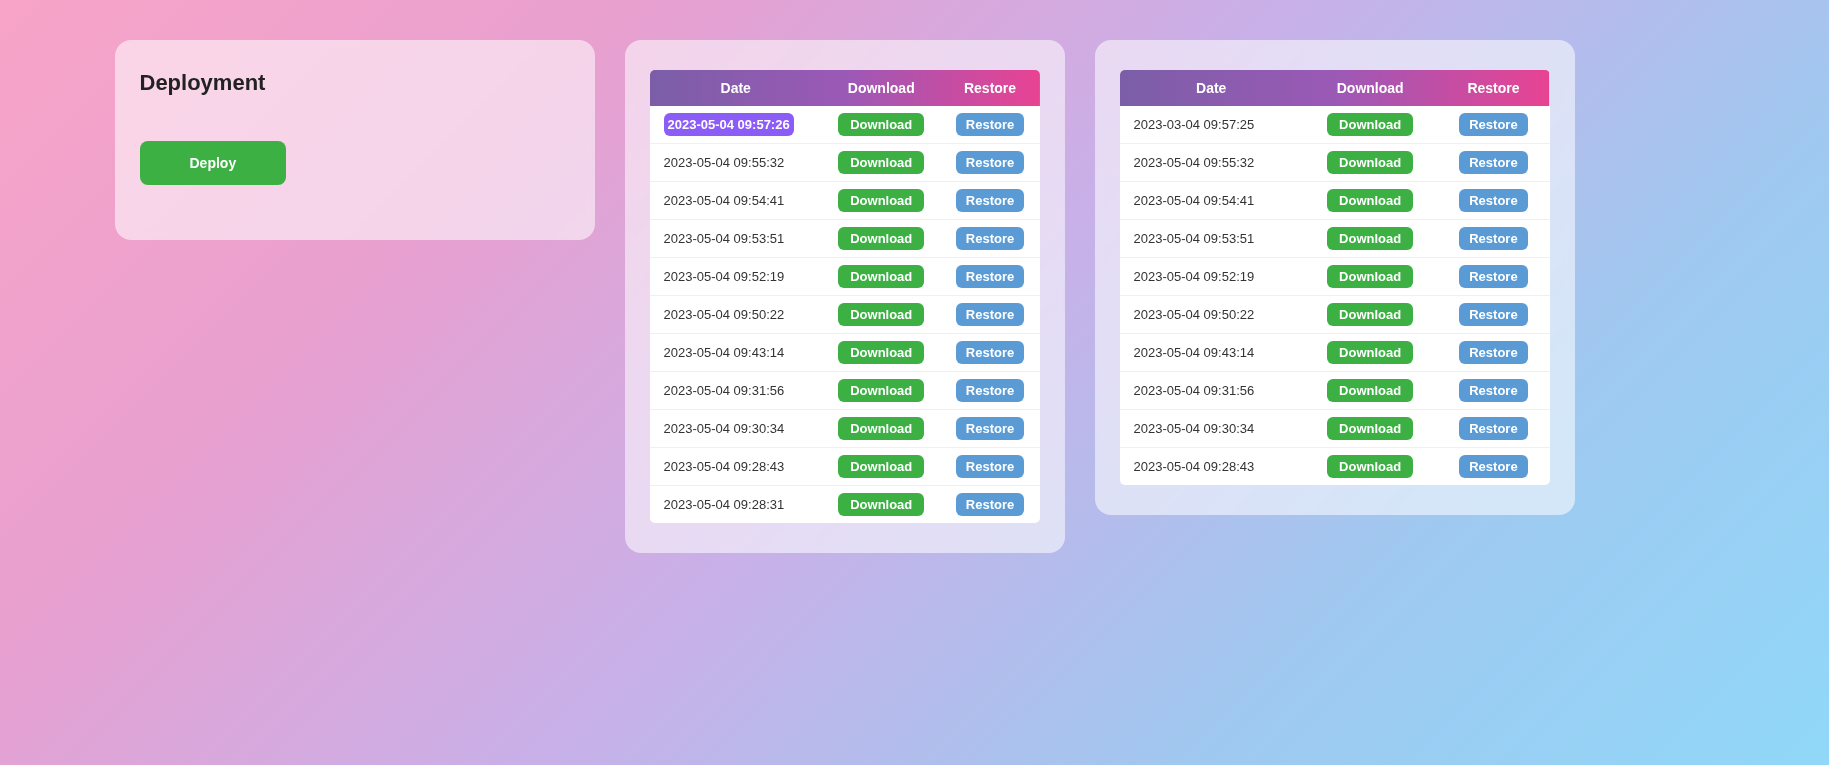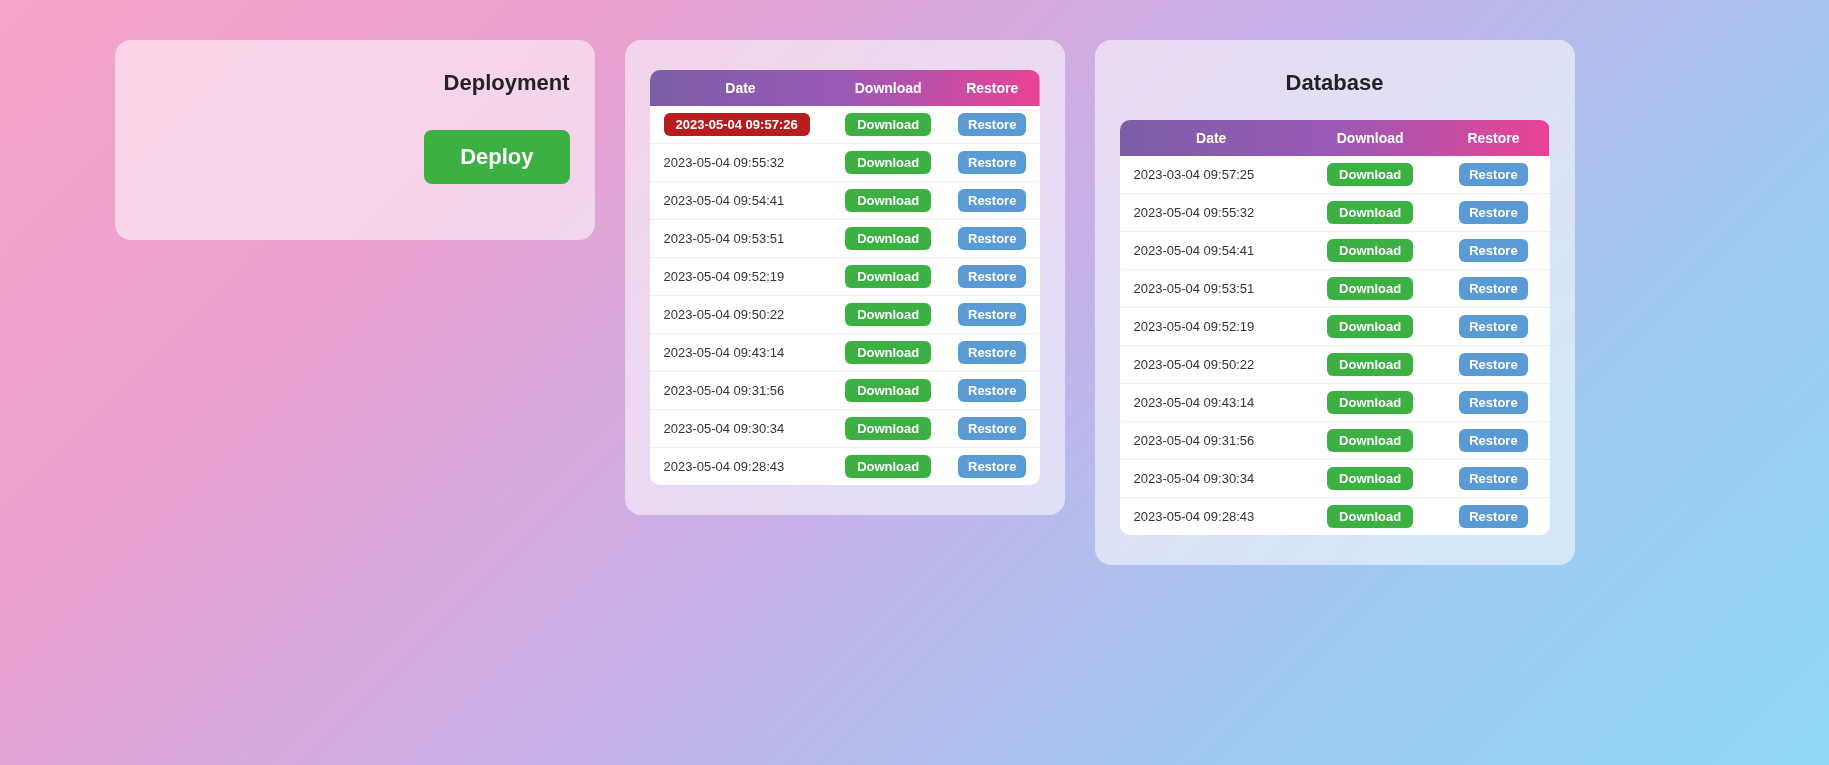--- a/index.html
+++ b/index.html
@@ -28,21 +28,22 @@
       border-radius: 16px;
       padding: 30px 25px;
       backdrop-filter: blur(4px);
     }
 
     .panel-deployment {
       width: 480px;
       min-height: 200px;
       display: flex;
       flex-direction: column;
-      align-items: flex-end;
+      align-items: flex-start;
+      gap: 11px;
     }
 
     .panel-files {
       width: 440px;
     }
 
     .panel-database {
       width: 480px;
     }
 
@@ -52,31 +53,31 @@
       color: #222;
       text-align: center;
       margin-bottom: 24px;
     }
 
     .deploy-btn {
       background: #3cb043;
       color: white;
       border: none;
       border-radius: 8px;
-      padding: 14px 36px;
-      font-size: 22px;
+      padding: 14px 50px;
+      font-size: 14px;
       font-weight: 700;
       cursor: pointer;
       margin-top: 10px;
     }
 
     table {
       width: 100%;
       border-collapse: collapse;
-      border-radius: 10px;
+      border-radius: 5px;
       overflow: hidden;
     }
 
     thead tr {
       background: linear-gradient(90deg, #7b5ea7, #9b59b6, #e84393);
     }
 
     thead th {
       color: white;
       font-weight: 700;
@@ -100,24 +101,24 @@
       font-size: 13px;
       color: #333;
     }
 
     .date-cell {
       text-align: left;
       padding-left: 14px;
     }
 
     .date-cell-highlight {
-      background: #b91c1c;
+      background: #8b5cf6;
       color: white !important;
       border-radius: 6px;
-      padding: 4px 12px;
+      padding: 4px 4px;
       font-size: 13px;
       font-weight: 600;
     }
 
     .btn-download {
       background: #3cb043;
       color: white;
       border: none;
       border-radius: 6px;
       padding: 4px 12px;
@@ -200,26 +201,30 @@
           <tr>
             <td class="date-cell">2023-05-04 09:30:34</td>
             <td><button class="btn-download">Download</button></td>
             <td><button class="btn-restore">Restore</button></td>
           </tr>
           <tr>
             <td class="date-cell">2023-05-04 09:28:43</td>
             <td><button class="btn-download">Download</button></td>
             <td><button class="btn-restore">Restore</button></td>
           </tr>
+          <tr>
+            <td class="date-cell">2023-05-04 09:28:31</td>
+            <td><button class="btn-download">Download</button></td>
+            <td><button class="btn-restore">Restore</button></td>
+          </tr>
         </tbody>
     </table>
   </div>
 
   <div class="panel panel-database">
-    <h2 class="panel-title">Database</h2>
     <table>
       <thead>
         <tr>
           <th>Date</th>
           <th>Download</th>
           <th>Restore</th>
         </tr>
       </thead>
       <tbody id="database-tbody">
       <tr>

